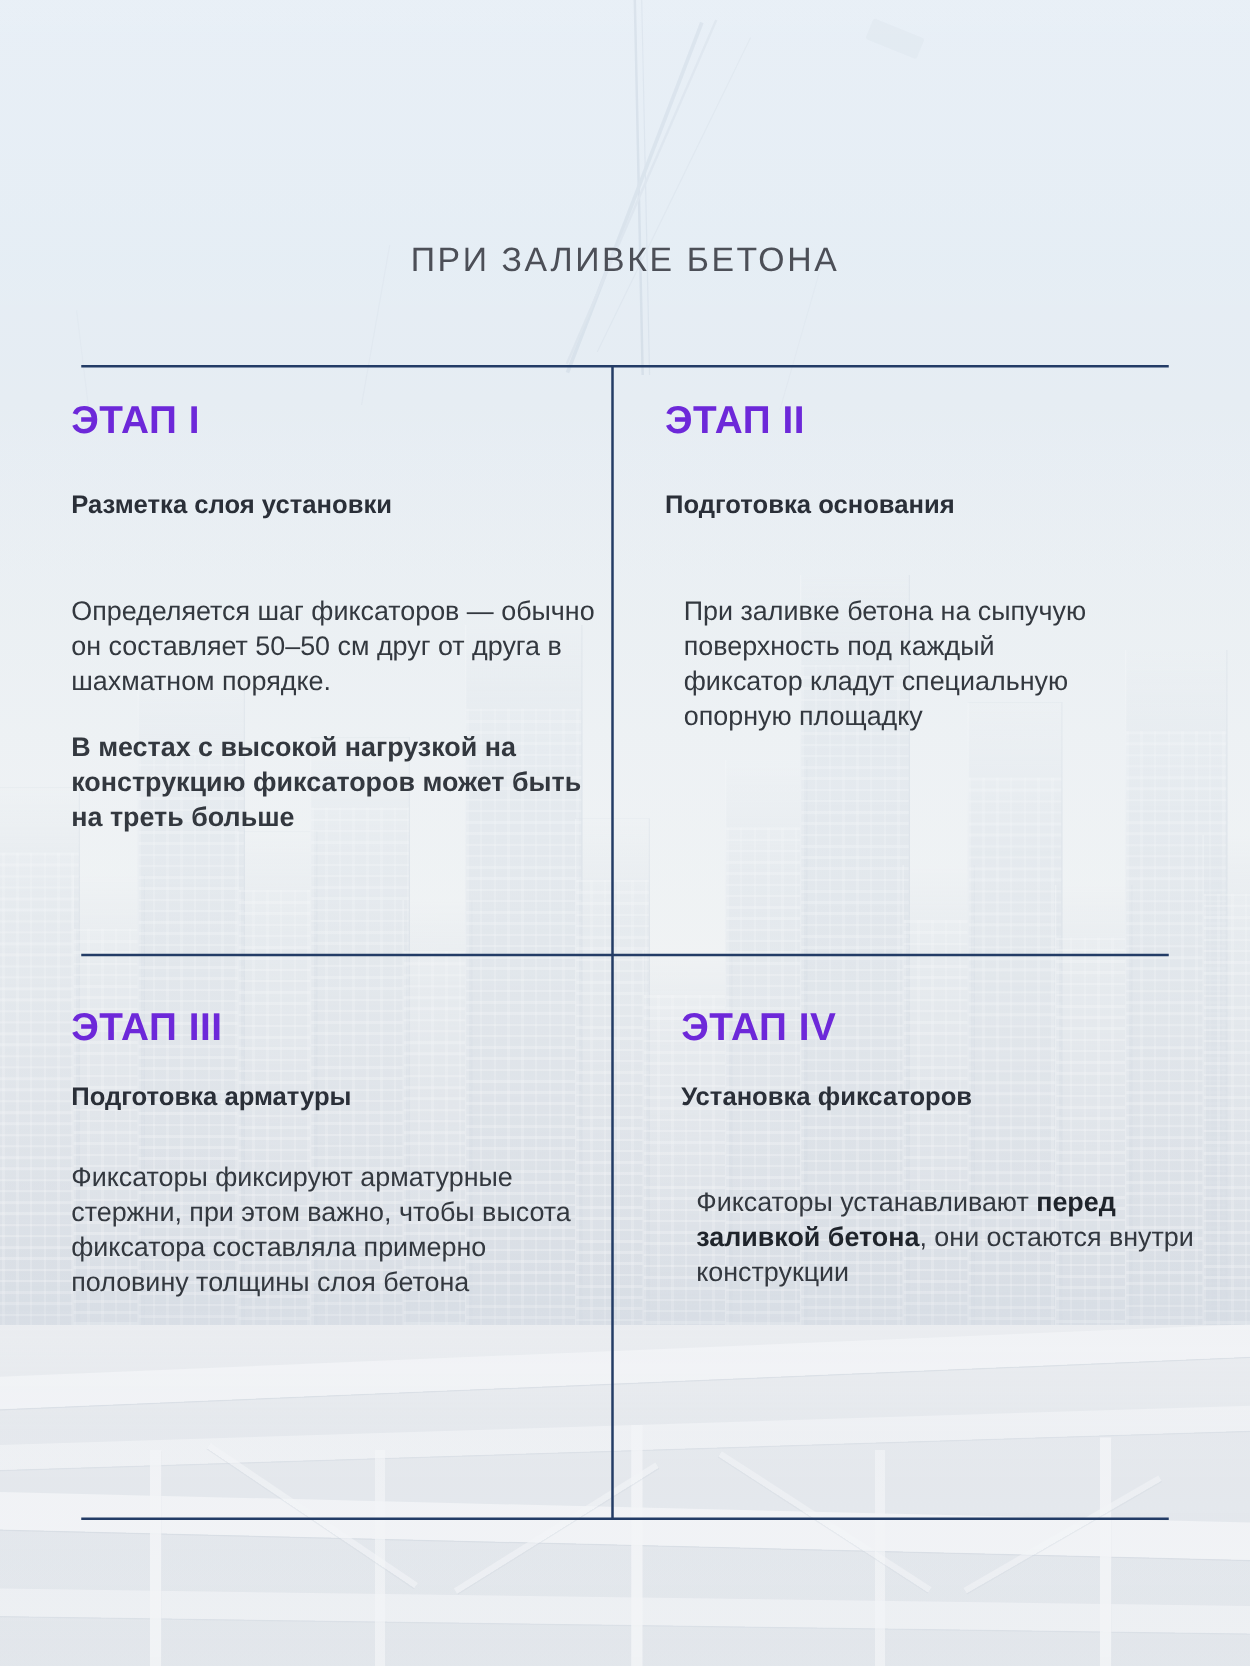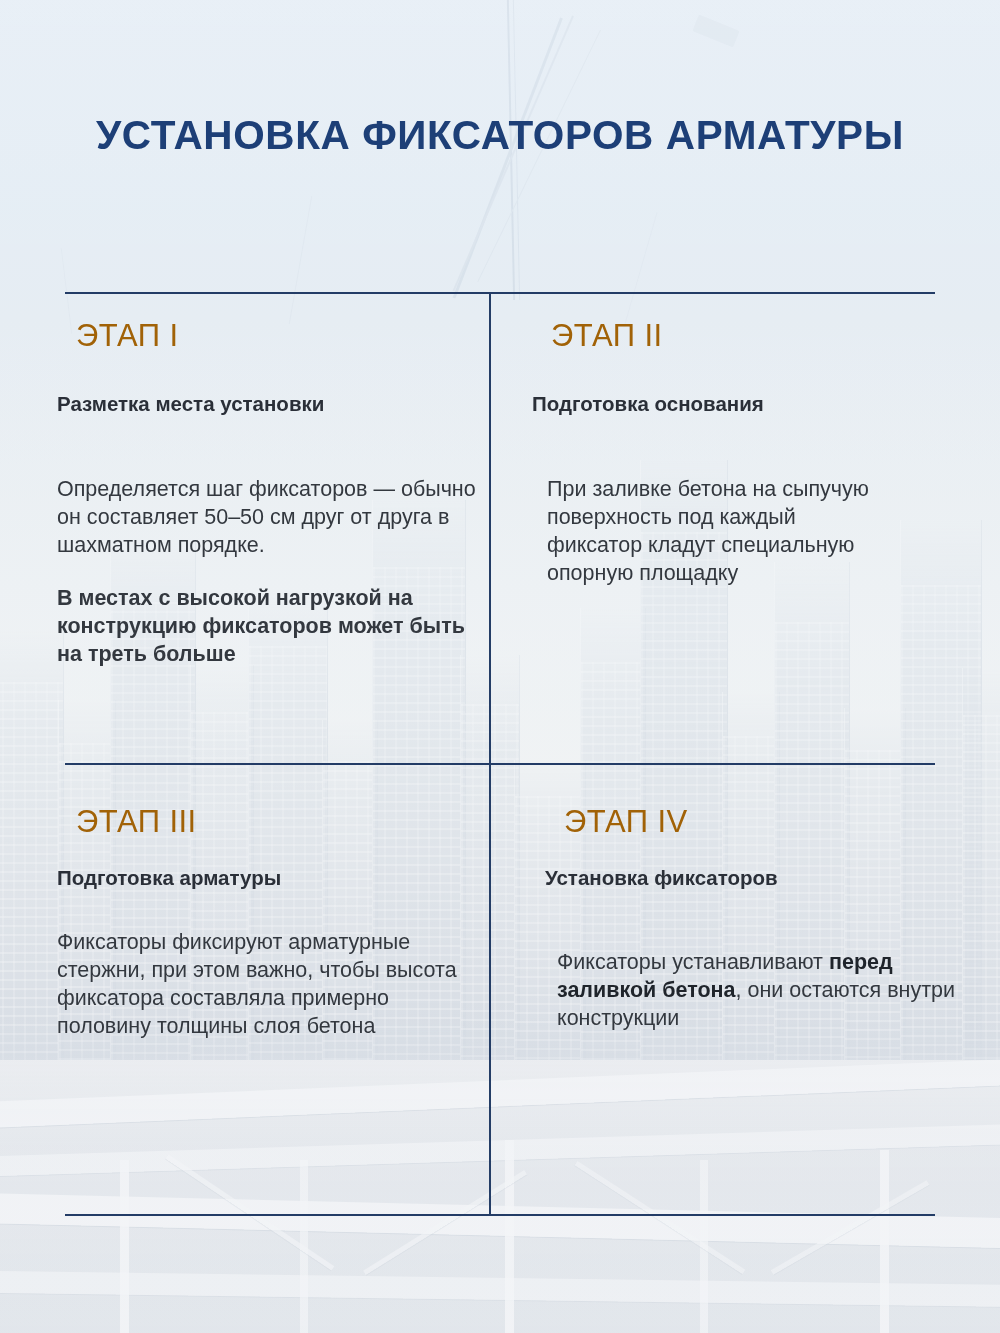--- a/index.html
+++ b/index.html
@@ -198,26 +198,25 @@
 
   
   .cell { position: absolute; }
   .cell-1 { left: 57px;  top: 320px; width: 420px; }
   .cell-2 { left: 532px; top: 320px; width: 400px; }
   .cell-3 { left: 57px;  top: 806px; width: 425px; }
   .cell-4 { left: 545px; top: 806px; width: 430px; }
 
   .stage-label {
     font-size: 31px;
-    font-weight: normal;
-    color: #a16207;
+    font-weight: bold;
+    color: #6d28d9;
     letter-spacing: .4px;
     line-height: 1.05;
     white-space: nowrap;
-    margin-left: 19px;
   }
 
   .stage-subhead {
     font-size: 20.5px;
     font-weight: bold;
     color: #2a2f38;
     line-height: 1.2;
     white-space: nowrap;
   }
 
@@ -298,31 +297,31 @@
     <i class="diag-1"></i>
       <i class="diag-2"></i>
       <i class="diag-3"></i>
       <i class="diag-4"></i>
   </div>
 
   <div class="bg-layer bg-wash"></div>
 
   <div class="content">
 
-    <div class="poster-title">УСТАНОВКА ФИКСАТОРОВ АРМАТУРЫ</div>
-
+
+    <div class="poster-subtitle">ПРИ ЗАЛИВКЕ БЕТОНА</div>
 
     <div class="rule-h top"></div>
     <div class="rule-h middle"></div>
     <div class="rule-h bottom"></div>
     <div class="rule-v"></div>
 
     <div class="cell cell-1">
       <div class="stage-label">ЭТАП I</div>
-      <div class="stage-subhead">Разметка места установки</div>
+      <div class="stage-subhead">Разметка слоя установки</div>
       <div class="stage-body p1">Определяется шаг фиксаторов — обычно он составляет 50–50 см друг от друга в шахматном порядке.</div>
       <div class="stage-body p2">В местах с высокой нагрузкой на конструкцию фиксаторов может быть на треть больше</div>
     </div>
 
     <div class="cell cell-2">
       <div class="stage-label">ЭТАП II</div>
       <div class="stage-subhead">Подготовка основания</div>
       <div class="stage-body p1">При заливке бетона на сыпучую поверхность под каждый фиксатор кладут специальную опорную площадку</div>
     </div>
 

